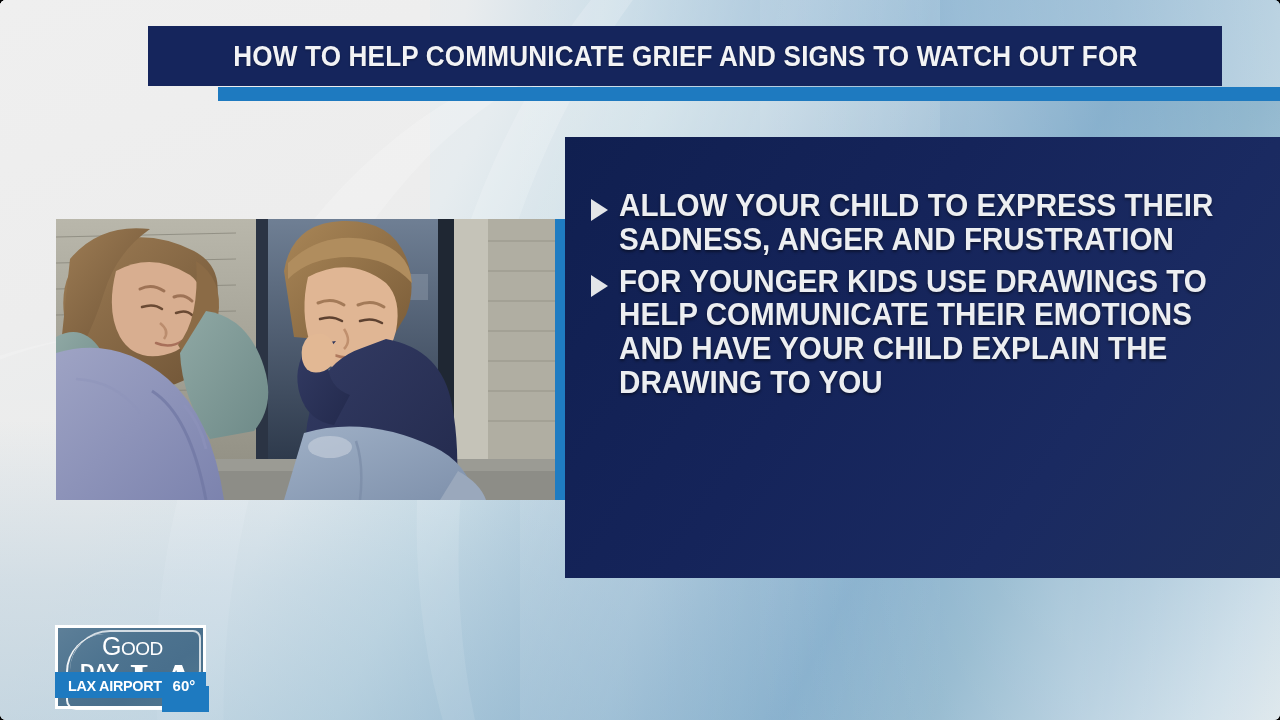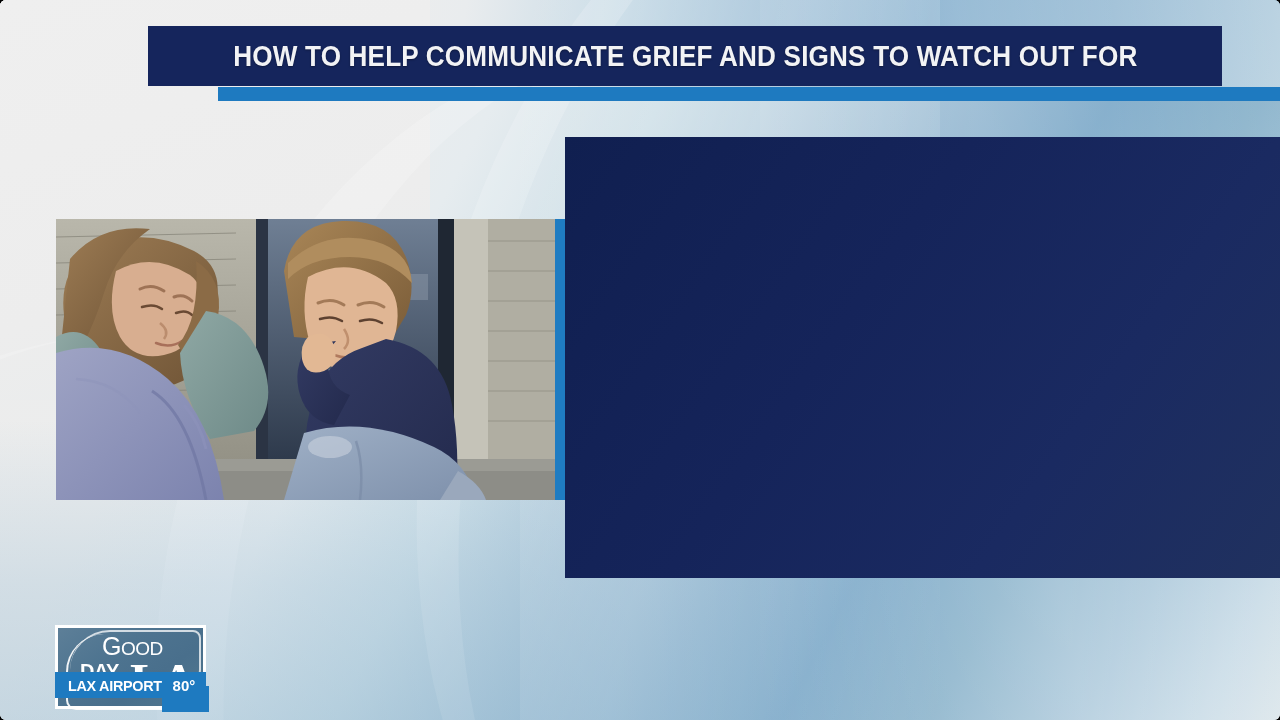--- a/index.html
+++ b/index.html
@@ -369,34 +369,46 @@
         <ellipse cx="274" cy="228" rx="22" ry="11" fill="#cdd5e0" opacity="0.55"></ellipse>
         <path d="M402 252 q22 12 28 29 l-46 0 z" fill="#9aa8bc"></path>
       </g>
     </svg>
   </div>
   <div class="photo-edge"></div>
 
   <div class="panel">
     <div class="bullet-list">
 
-
-
+      <div class="bullet">
+        <span class="bullet-marker">
+            <span class="tri"></span>
+          </span>
+        <span class="bullet-text">ALLOW YOUR CHILD TO EXPRESS THEIR SADNESS, ANGER AND FRUSTRATION</span>
+      </div>
+
+
+      <div class="bullet">
+        <span class="bullet-marker">
+            <span class="tri"></span>
+          </span>
+        <span class="bullet-text">FOR YOUNGER KIDS USE DRAWINGS TO HELP COMMUNICATE THEIR EMOTIONS AND HAVE YOUR CHILD EXPLAIN THE DRAWING TO YOU</span>
+      </div>
 
     </div>
   </div>
 
   <div class="logo">
     <div class="logo-top">
       <div class="logo-swoosh"></div>
       <div class="logo-swoosh2"></div>
       <div class="logo-blue-block"></div>
       <div class="logo-good"><span>G</span><span class="small">OOD</span></div>
       <div class="logo-day">DAY</div>
       <div class="logo-la">LA</div>
     </div>
     <div class="logo-bottom">
       <span class="logo-loc">LAX AIRPORT</span>
-      <span class="logo-temp">80°</span>
+      <span class="logo-temp">60°</span>
     </div>
   </div>
 
 </div>
 
 </body></html>

